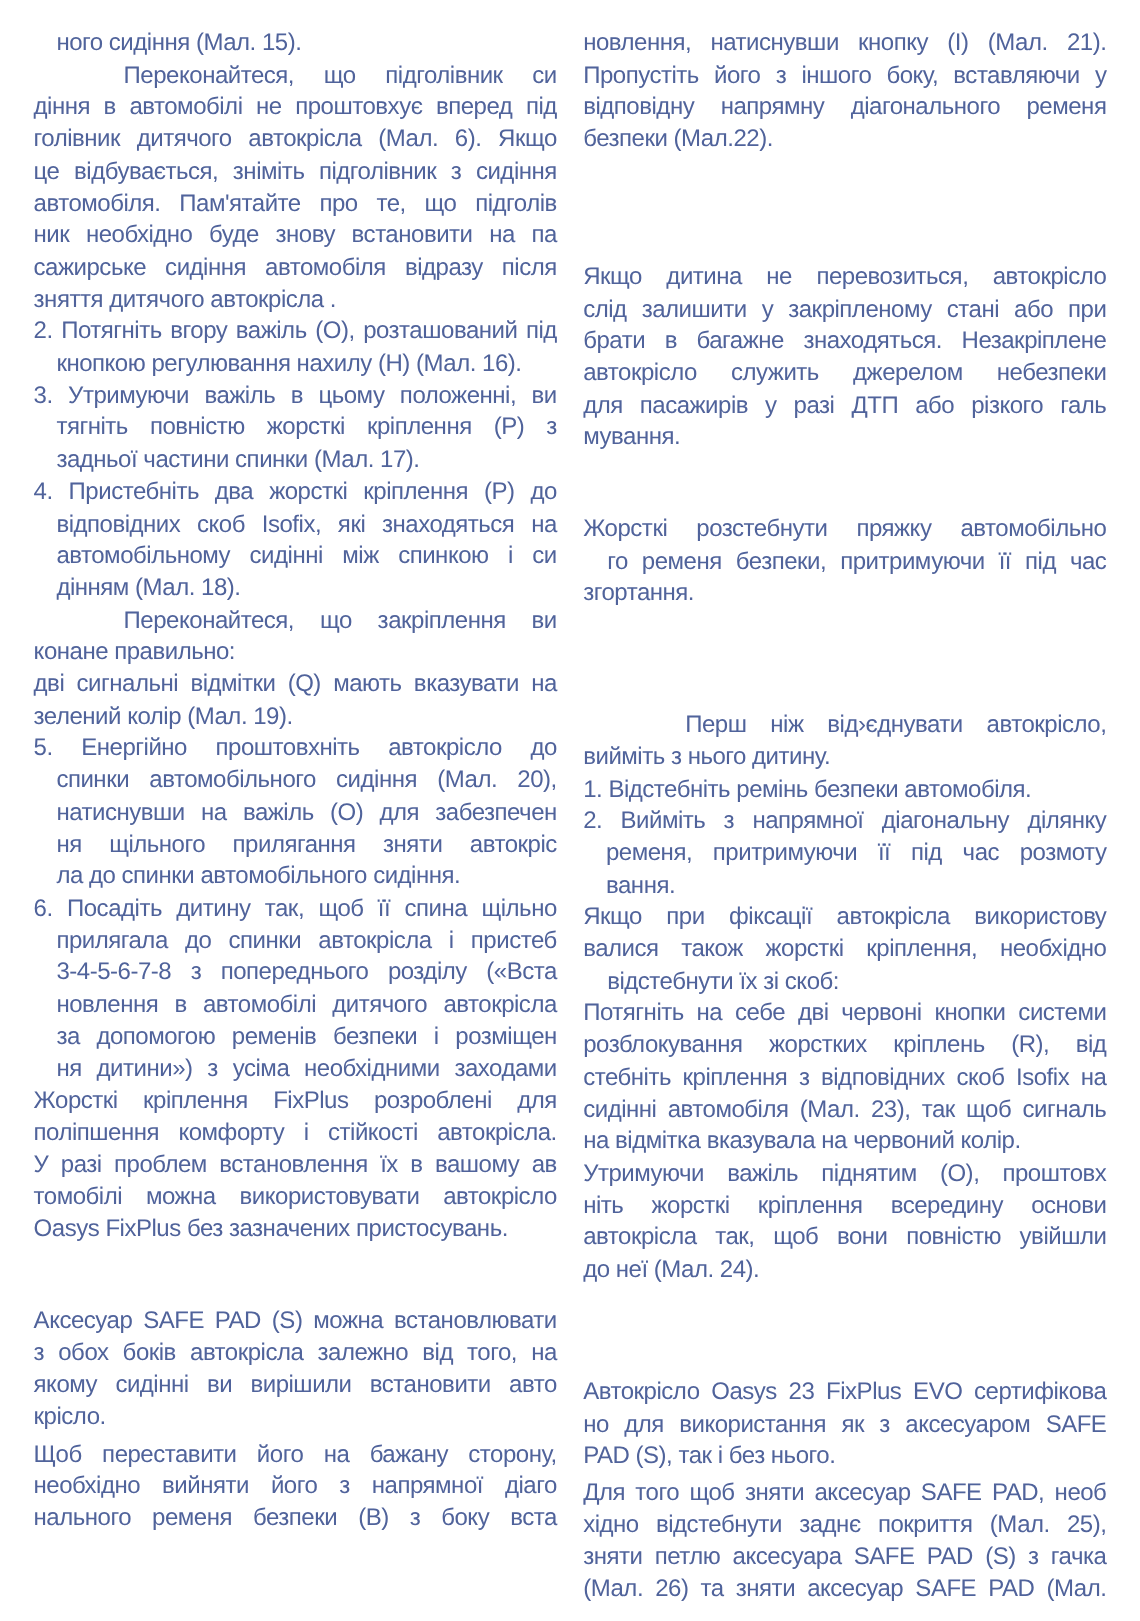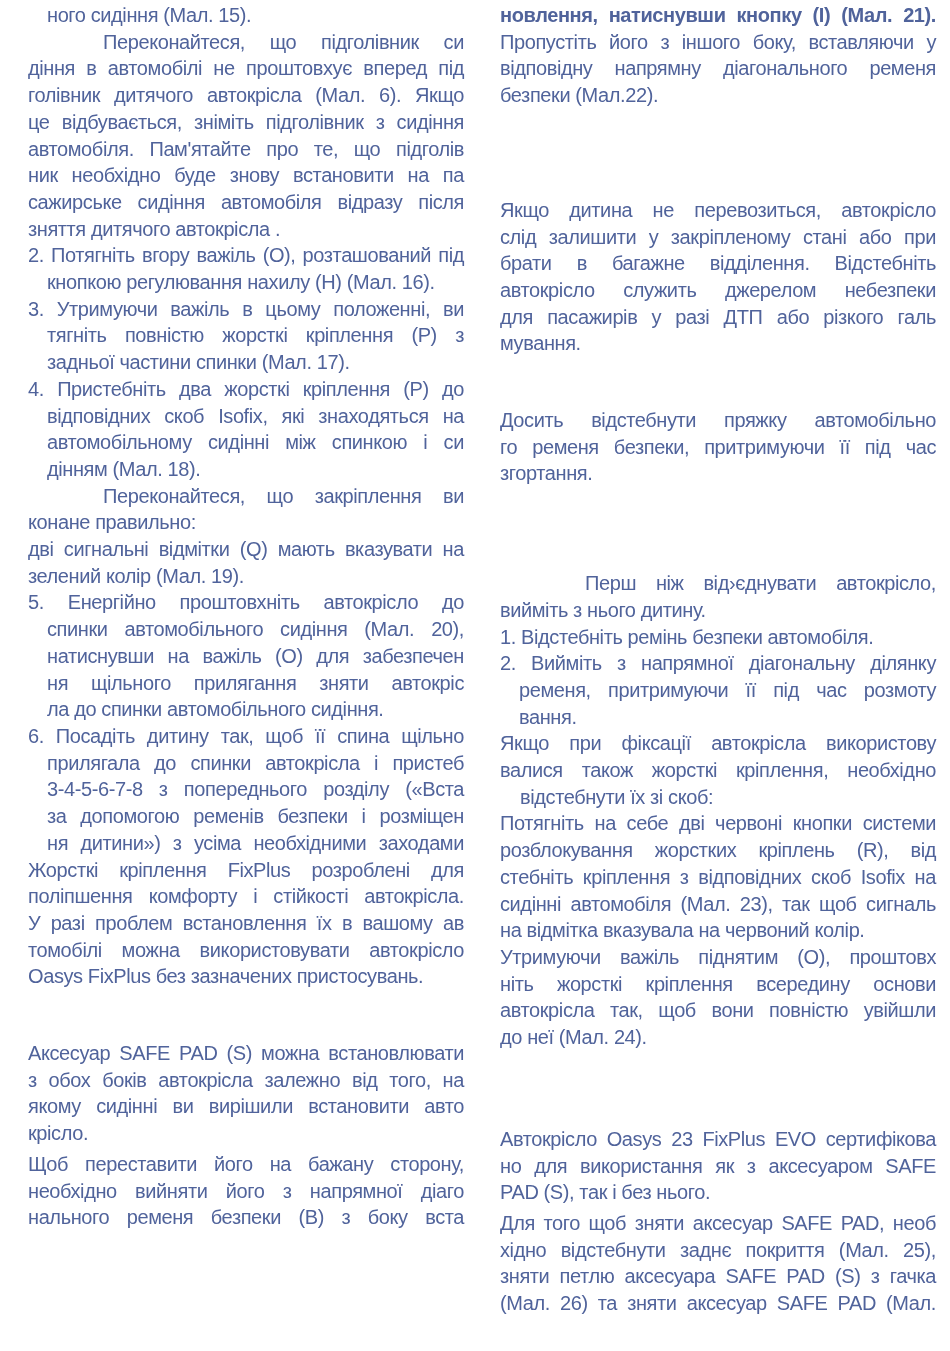--- a/index.html
+++ b/index.html
@@ -6,22 +6,22 @@
   .page {
     position: relative;
     width: 950px;
     height: 1351px;
     background: #ffffff;
     overflow: hidden;
     font-family: "Liberation Sans", sans-serif;
   }
   .cols {
     display: flex;
-    padding: 2px 0 0 28px;
-    gap: 36px;
+    padding: 23px 0 0 28px;
+    gap: 22px;
   }
   .col { width: 436px; flex: 0 0 436px; }
   .block { margin: 0; }
   .line {
     font-size: 20px;
     line-height: 26.7px;
     letter-spacing: -0.4px;
     color: #50639b;
     white-space: normal;
   }
@@ -77,20 +77,21 @@
           <div class="line just" style="padding-left: 0px;">5. Енергійно проштовхніть автокрісло до</div>
           <div class="line just" style="padding-left: 19px;">спинки автомобільного сидіння (Мал. 20),</div>
           <div class="line just" style="padding-left: 19px;">натиснувши на важіль (О) для забезпечен</div>
           <div class="line just" style="padding-left: 19px;">ня щільного прилягання зняти автокріс</div>
           <div class="line" style="padding-left: 19px;">ла до спинки автомобільного сидіння.</div>
         </div>
         <div class="block">
           <div class="line just" style="padding-left: 0px;">6. Посадіть дитину так, щоб її спина щільно</div>
           <div class="line just" style="padding-left: 19px;">прилягала до спинки автокрісла і пристеб</div>
           <div class="line just" style="padding-left: 19px;">3-4-5-6-7-8 з попереднього розділу («Вста</div>
+          <div class="line just" style="padding-left: 19px;">новлення в автомобілі дитячого автокрісла</div>
           <div class="line just" style="padding-left: 19px;">за допомогою ременів безпеки і розміщен</div>
           <div class="line just" style="padding-left: 19px;">ня дитини») з усіма необхідними заходами</div>
         </div>
         <div class="block">
           <div class="line just" style="padding-left: 0px;">Жорсткі кріплення FixPlus розроблені для</div>
           <div class="line just" style="padding-left: 0px;">поліпшення комфорту і стійкості автокрісла.</div>
           <div class="line just" style="padding-left: 0px;">У разі проблем встановлення їх в вашому ав</div>
           <div class="line just" style="padding-left: 0px;">томобілі можна використовувати автокрісло</div>
           <div class="line" style="padding-left: 0px;">Oasys FixPlus без зазначених пристосувань.</div>
         </div>
@@ -101,36 +102,36 @@
           <div class="line" style="padding-left: 0px;">крісло.</div>
         </div>
         <div class="block" style="margin-top: 4px;">
           <div class="line just" style="padding-left: 0px;">Щоб переставити його на бажану сторону,</div>
           <div class="line just" style="padding-left: 0px;">необхідно вийняти його з напрямної діаго</div>
           <div class="line just" style="padding-left: 0px;">нального ременя безпеки (В) з боку вста</div>
         </div>
       </div>
     <div class="col">
         <div class="block">
-          <div class="line just" style="padding-left: 0px; font-weight: bold;">новлення, натиснувши кнопку (I) (Мал. 21).</div>
+          <div class="line just" style="padding-left: 0px;">новлення, натиснувши кнопку (I) (Мал. 21).</div>
           <div class="line just" style="padding-left: 0px;">Пропустіть його з іншого боку, вставляючи у</div>
           <div class="line just" style="padding-left: 0px;">відповідну напрямну діагонального ременя</div>
           <div class="line" style="padding-left: 0px;">безпеки (Мал.22).</div>
         </div>
         <div class="block" style="margin-top: 88px;">
           <div class="line just" style="padding-left: 0px;">Якщо дитина не перевозиться, автокрісло</div>
           <div class="line just" style="padding-left: 0px;">слід залишити у закріпленому стані або при</div>
-          <div class="line just" style="padding-left: 0px;">брати в багажне відділення. Відстебніть</div>
+          <div class="line just" style="padding-left: 0px;">брати в багажне знаходяться. Незакріплене</div>
           <div class="line just" style="padding-left: 0px;">автокрісло служить джерелом небезпеки</div>
           <div class="line just" style="padding-left: 0px;">для пасажирів у разі ДТП або різкого галь</div>
           <div class="line" style="padding-left: 0px;">мування.</div>
         </div>
         <div class="block" style="margin-top: 50px;">
-          <div class="line just" style="padding-left: 0px;">Досить відстебнути пряжку автомобільно</div>
-          <div class="line just" style="padding-left: 0px;">го ременя безпеки, притримуючи її під час</div>
+          <div class="line just" style="padding-left: 0px;">Жорсткі розстебнути пряжку автомобільно</div>
+          <div class="line just" style="padding-left: 0px; margin-left: 20px;">го ременя безпеки, притримуючи її під час</div>
           <div class="line" style="padding-left: 0px;">згортання.</div>
         </div>
         <div class="block" style="margin-top: 83px;">
           <div class="line just" style="padding-left: 85px;">Перш ніж від›єднувати автокрісло,</div>
           <div class="line" style="padding-left: 0px;">вийміть з нього дитину.</div>
         </div>
         <div class="block">
           <div class="line" style="padding-left: 0px;">1. Відстебніть ремінь безпеки автомобіля.</div>
         </div>
         <div class="block">

